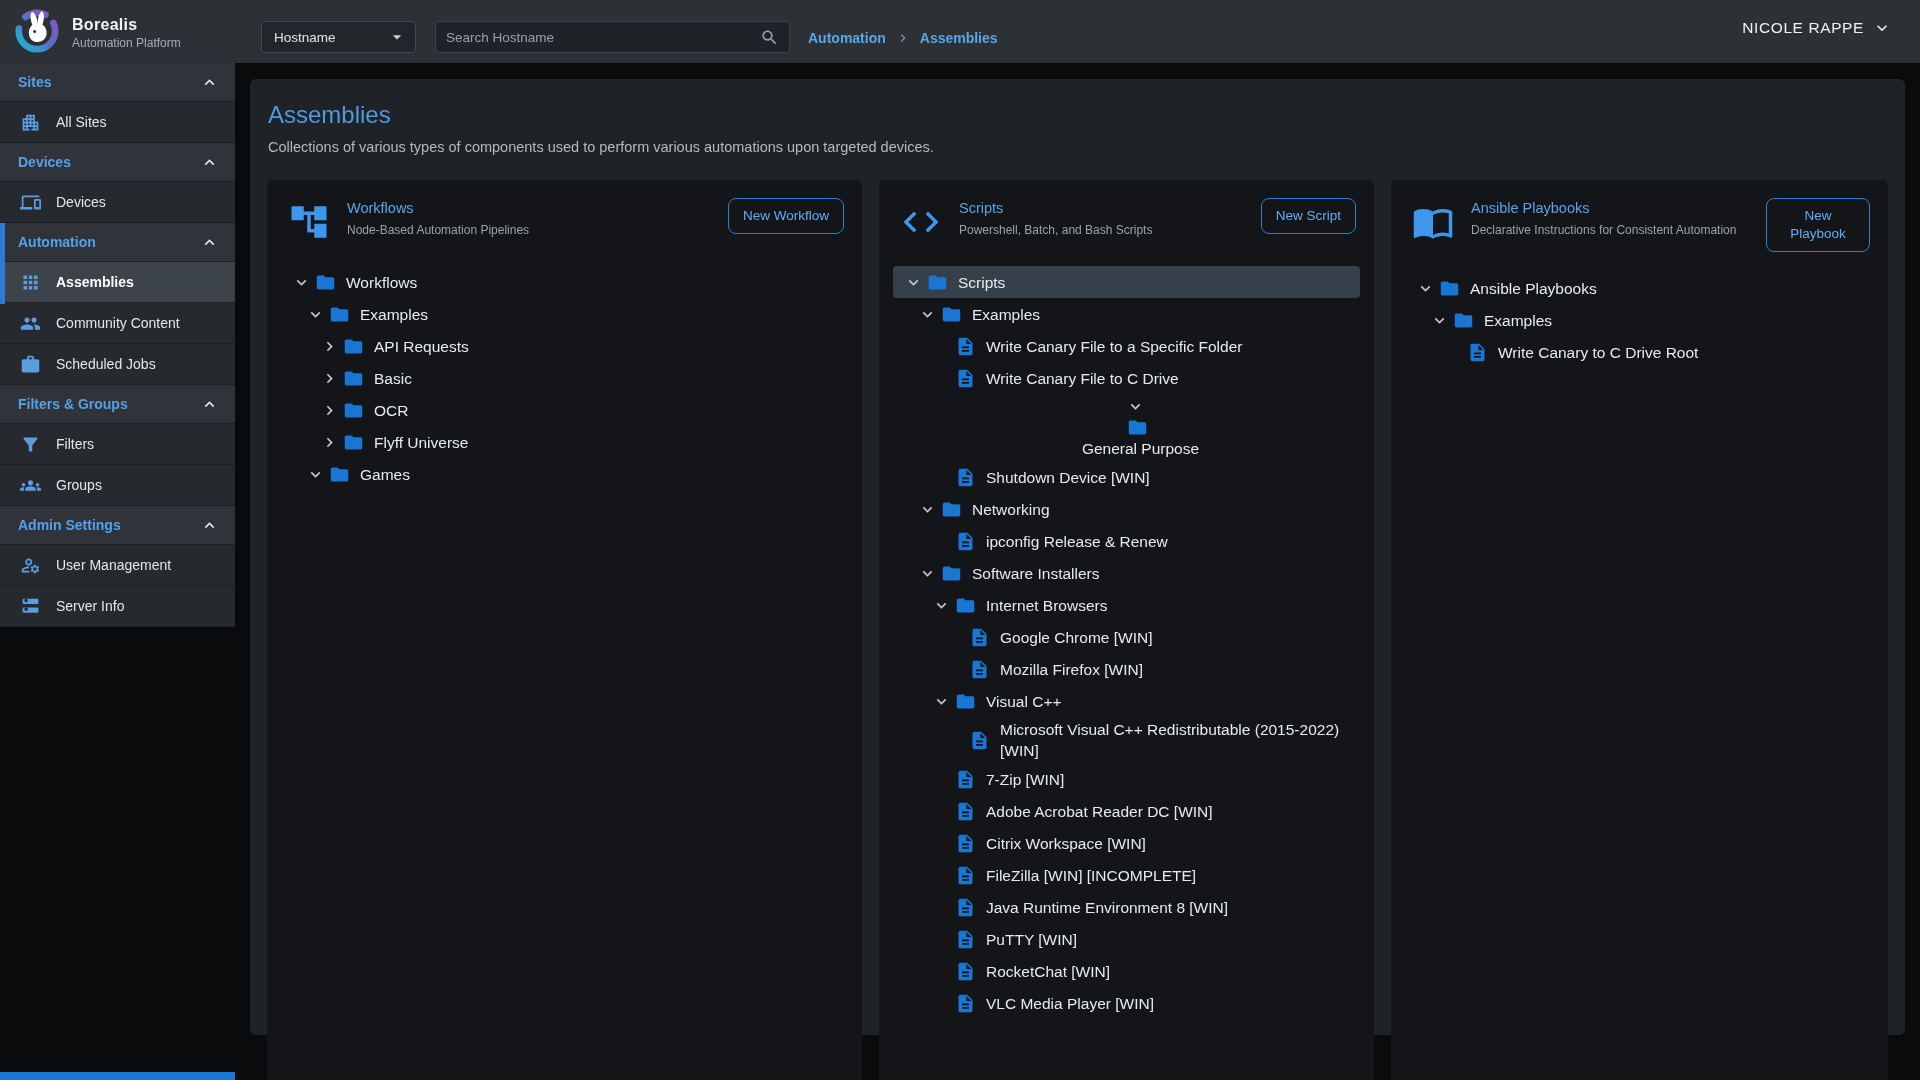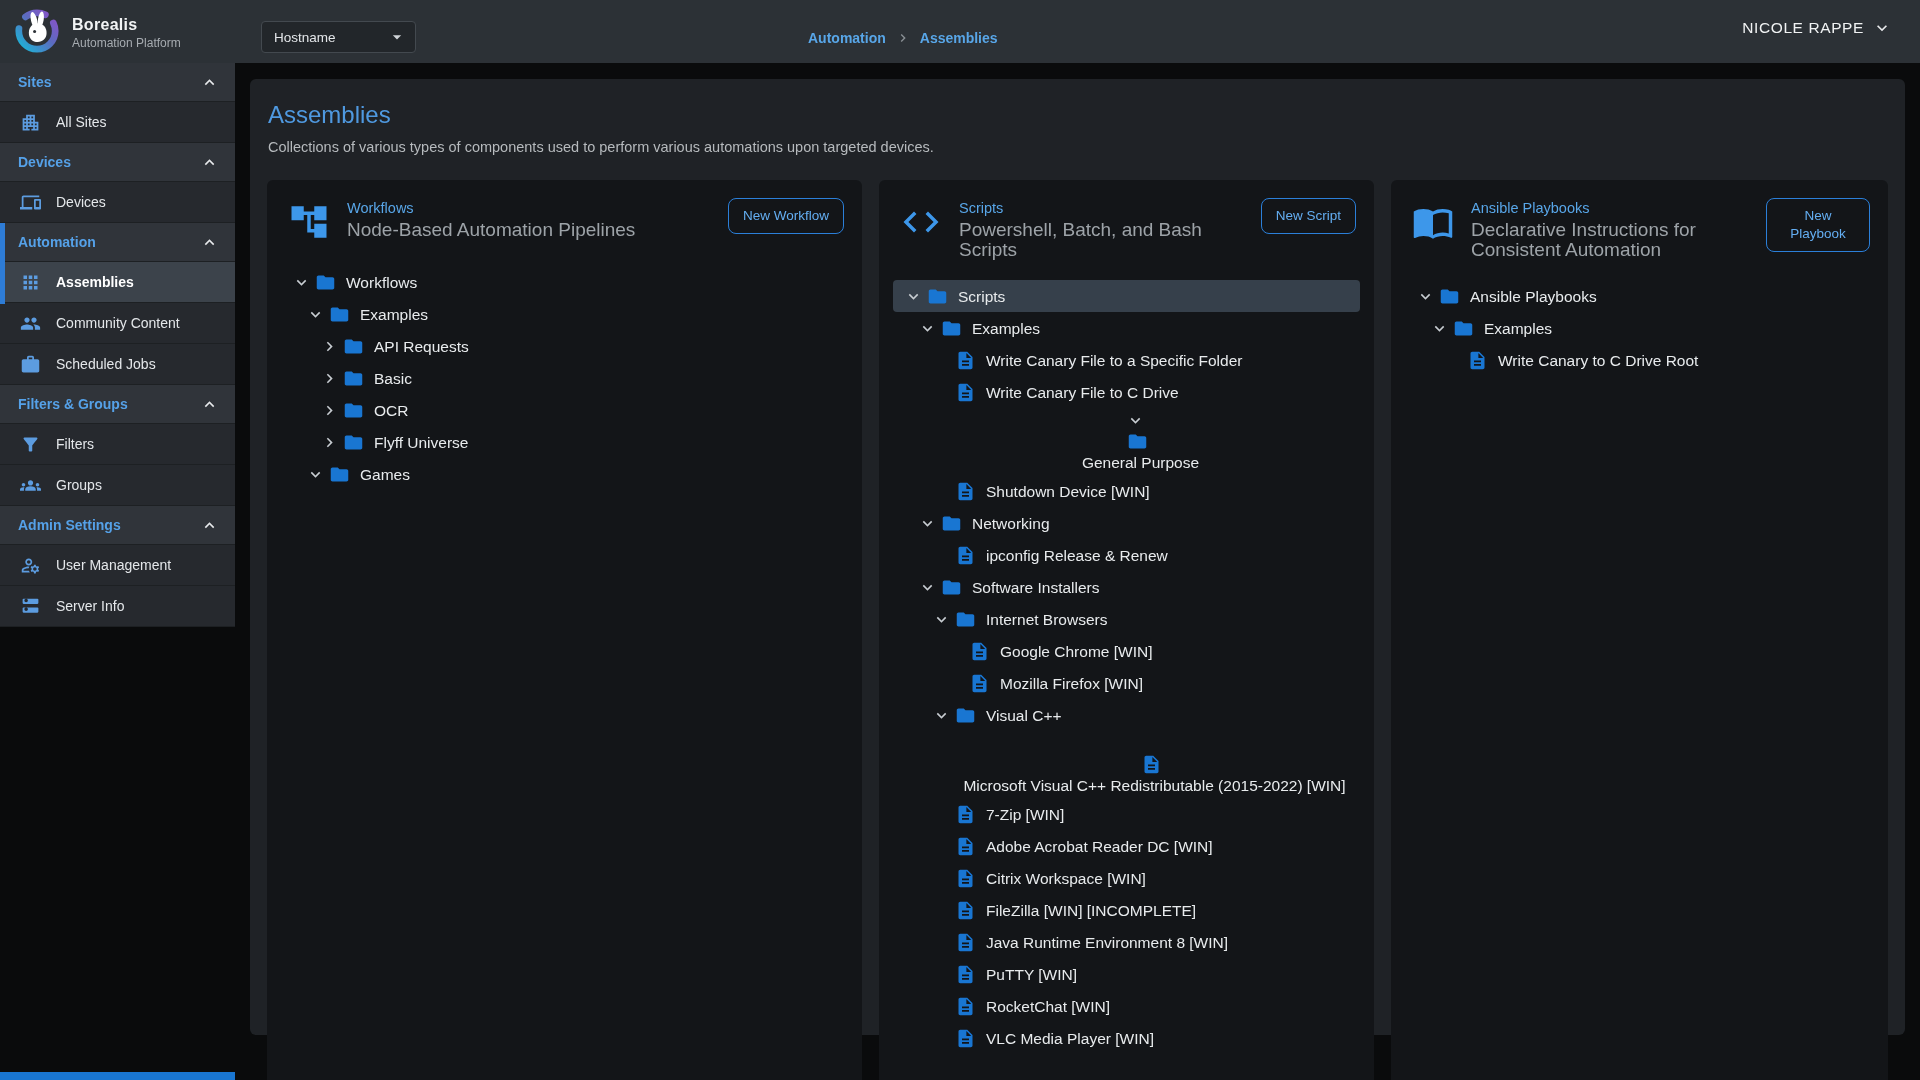--- a/index.html
+++ b/index.html
@@ -92,21 +92,21 @@
     padding:16px 14px; display:flex; flex-direction:column;
   }
   .card-1{ flex:0 0 595px; }
   .card-2{ flex:0 0 495px; }
   .card-3{ flex:1; }
   .card-head{ display:flex; align-items:flex-start; gap:14px; padding:2px 4px 0 4px; }
   .card-head-icon{ flex:0 0 auto; width:48px; height:48px; display:flex; align-items:center; justify-content:center; color:#3d97ea; }
   .card-head-icon svg{ width:42px; height:42px; }
   .card-head-text{ flex:1; min-width:0; padding-top:2px; }
   .card-title{ font-size:14.5px; color:var(--accent); margin-bottom:4px; }
-  .card-subtitle{ font-size:19px; color:#9da3a8; line-height:20px; }
+  .card-subtitle{ font-size:12px; color:#9da3a8; line-height:20px; }
   .card-btn{
     flex:0 0 auto; background:transparent; border:1px solid #2b7fd9; color:#64aef2;
     font-size:13.5px; font-family:inherit; border-radius:8px; padding:8px 14px;
     cursor:pointer; white-space:nowrap; line-height:1.35;
   }
   .card-3 .card-btn{ width:104px; white-space:normal; }
   
   .tree{ margin-top:20px; display:flex; flex-direction:column; }
   .tree-row{
     display:flex; align-items:center; min-height:32px; padding:2px 6px 2px 10px;
@@ -148,20 +148,28 @@
 
   <div class="hostname-select">
     <span>Hostname</span>
     <span style="color:#cfd3d7;display:flex;">
       <svg width="20" height="20" viewBox="0 0 24 24">
           <path fill="currentColor" d="M7 10l5 5 5-5z"></path>
         </svg>
     </span>
   </div>
 
+  <div class="search-box">
+    <input type="text" placeholder="Search Hostname" style="">
+    <span style="color:#9aa0a6;display:flex;">
+      <svg width="19" height="19" viewBox="0 0 24 24">
+          <path fill="currentColor" d="M15.5 14h-.79l-.28-.27C15.41 12.59 16 11.11 16 9.5 16 5.91 13.09 3 9.5 3S3 5.91 3 9.5 5.91 16 9.5 16c1.61 0 3.09-.59 4.23-1.57l.27.28v.79l5 4.99L20.49 19l-4.99-5zm-6 0C7.01 14 5 11.99 5 9.5S7.01 5 9.5 5 14 7.01 14 9.5 11.99 14 9.5 14z"></path>
+        </svg>
+    </span>
+  </div>
 
   <nav class="breadcrumbs" id="breadcrumbs">
       <a>Automation</a>
       <span class="crumb-sep">
         <svg width="16" height="16" viewBox="0 0 24 24">
           <path fill="currentColor" d="M10 6 8.59 7.41 13.17 12l-4.58 4.59L10 18l6-6z"></path>
         </svg>
       </span>
       <a>Assemblies</a>
     </nav>
@@ -565,21 +573,21 @@
                 <path fill="currentColor" d="M16.59 8.59 12 13.17 7.41 8.59 6 10l6 6 6-6z"></path>
               </svg>
             </span>
             <span class="tree-icon">
               <svg viewBox="0 0 24 24">
                 <path fill="currentColor" d="M10 4H4c-1.1 0-2 .9-2 2v12c0 1.1.9 2 2 2h16c1.1 0 2-.9 2-2V8c0-1.1-.9-2-2-2h-8l-2-2z"></path>
               </svg>
             </span>
             <span class="tree-label">Visual C++</span>
           </div>
-          <div class="tree-row" style="padding-left: 52px; flex-direction: column;">
+          <div class="tree-row" style="padding-left: 52px;">
             <span class="tree-chevron"></span>
             <span class="tree-icon">
               <svg viewBox="0 0 24 24">
                 <path fill="currentColor" d="M14 2H6c-1.1 0-2 .9-2 2v16c0 1.1.9 2 2 2h12c1.1 0 2-.9 2-2V8l-6-6zm2 16H8v-2h8v2zm0-4H8v-2h8v2zm-3-5V3.5L18.5 9H13z"></path>
               </svg>
             </span>
             <span class="tree-label">Microsoft Visual C++ Redistributable (2015-2022) [WIN]</span>
           </div>
           <div class="tree-row" style="padding-left: 38px;">
             <span class="tree-chevron"></span>

